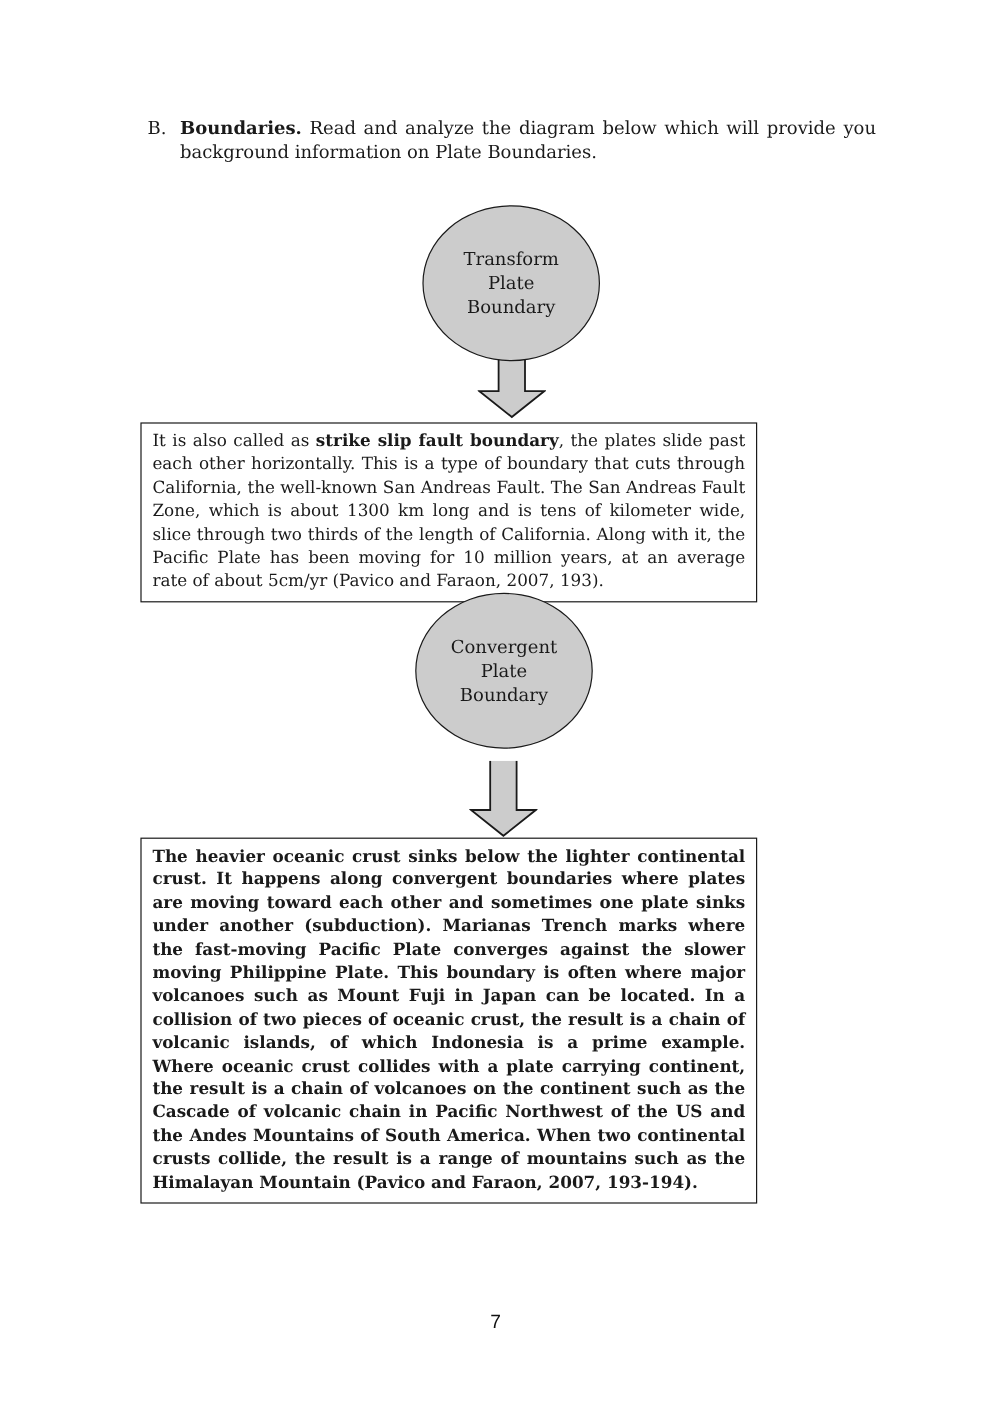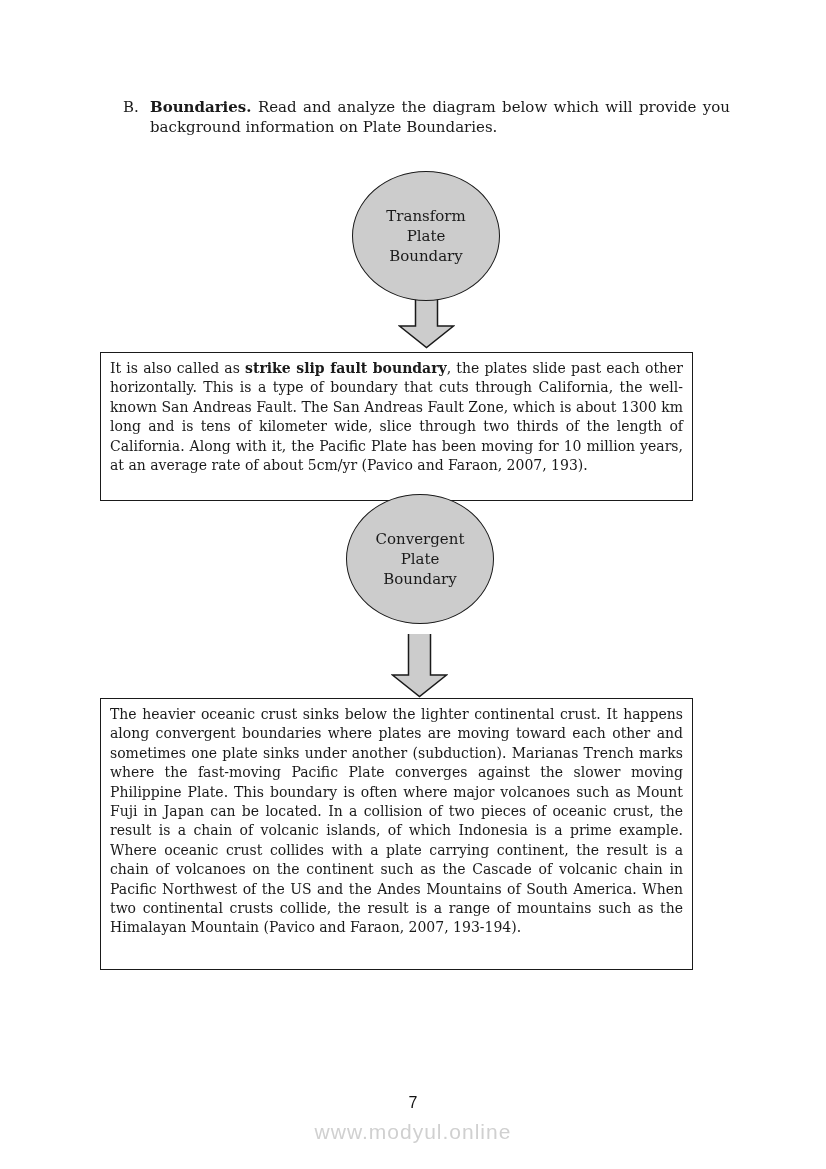--- a/index.html
+++ b/index.html
@@ -42,32 +42,32 @@
   }
   #ellipse-transform  { left: 352px; top: 171px; width: 148px; height: 130px; }
   #ellipse-convergent { left: 346px; top: 494px; width: 148px; height: 130px; }
 
   .down-arrow { position: absolute; z-index: 1; }
   #arrow-1 { left: 398px; top: 285px; }
   #arrow-2 { left: 391px; top: 634px; }
 
   .textbox {
     position: absolute;
-    left: 100px;
-    width: 593px;
+    left: 117px;
+    width: 514px;
     box-sizing: border-box;
     border: 1.5px solid #1a1a1a;
     padding: 6px 9px;
     font-size: 14px;
     line-height: 19.4px;
     text-align: justify;
     background: #ffffff;
   }
   #box-transform  { top: 352px; min-height: 149px; }
-  #box-convergent { top: 698px; min-height: 272px; }
+  #box-convergent { top: 698px; min-height: 272px; font-weight: bold; }
   .textbox b { font-weight: bold; }
 
   .page-number {
     position: absolute;
     top: 1094px;
     left: 0;
     width: 100%;
     text-align: center;
     font-family: "Liberation Sans", sans-serif;
     font-size: 16px;
@@ -113,15 +113,14 @@
 
   <div id="ellipse-convergent" class="ellipse-node">
     <span>Convergent</span>
     <span>Plate</span>
     <span>Boundary</span>
   </div>
 
   <div id="box-convergent" class="textbox"><span>The heavier oceanic crust sinks below the lighter continental crust. It happens along convergent boundaries where plates are moving toward each other and sometimes one plate sinks under another (subduction). Marianas Trench marks where the fast-moving Pacific Plate converges against the slower moving Philippine Plate. This boundary is often where major volcanoes such as Mount Fuji in Japan can be located. In a collision of two pieces of oceanic crust, the result is a chain of volcanic islands, of which Indonesia is a prime example. Where oceanic crust collides with a plate carrying continent, the result is a chain of volcanoes on the continent such as the Cascade of volcanic chain in Pacific Northwest of the US and the Andes Mountains of South America. When two continental crusts collide, the result is a range of mountains such as the Himalayan Mountain (Pavico and Faraon, 2007, 193-194).</span></div>
 
   <div class="page-number">7</div>
-  <div class="watermark">www.modyul.online</div>
 
 </div>
 
 </body></html>

